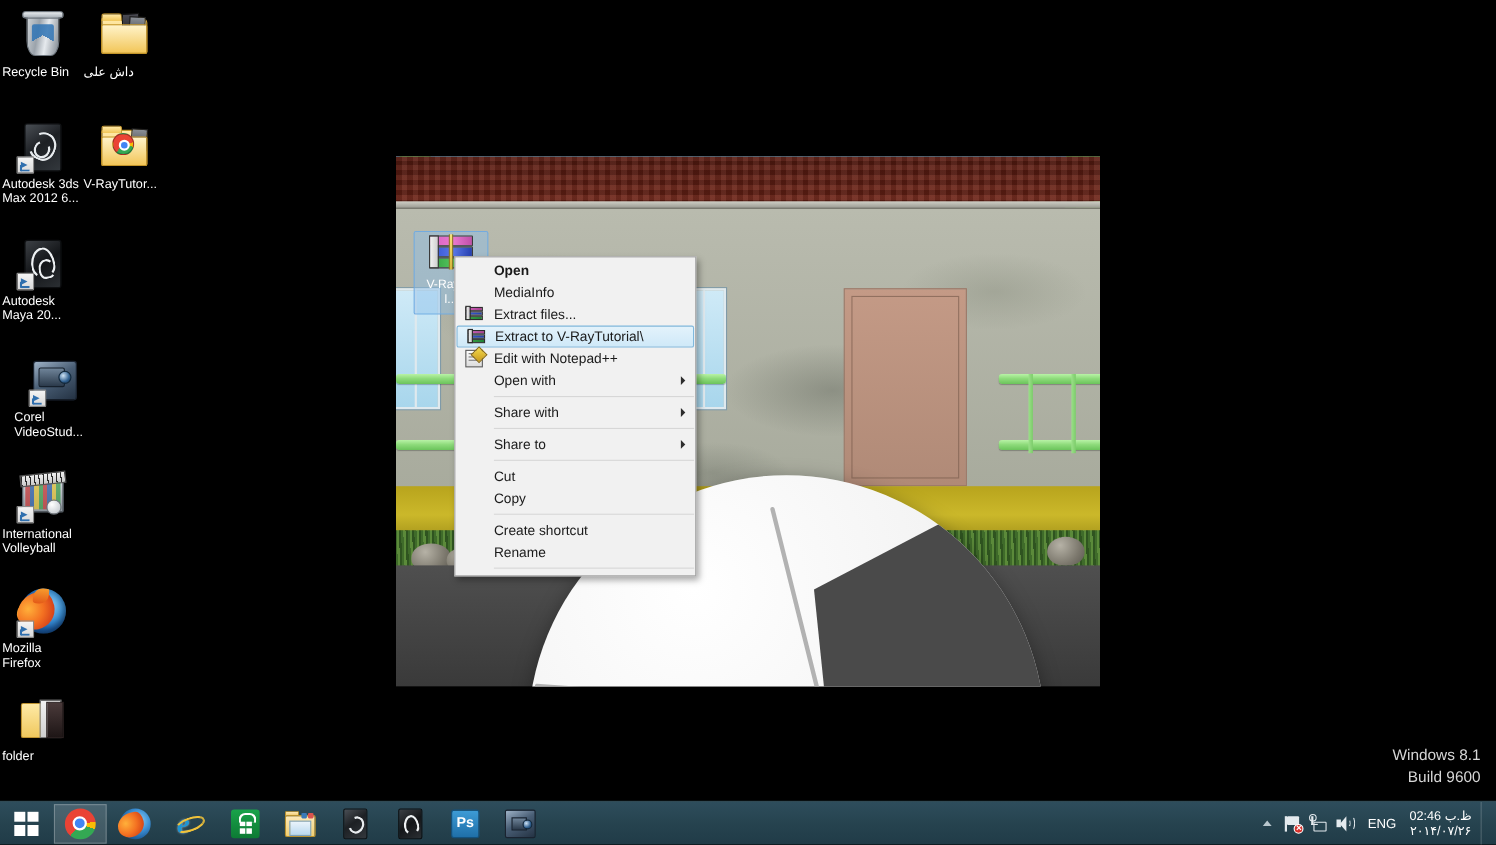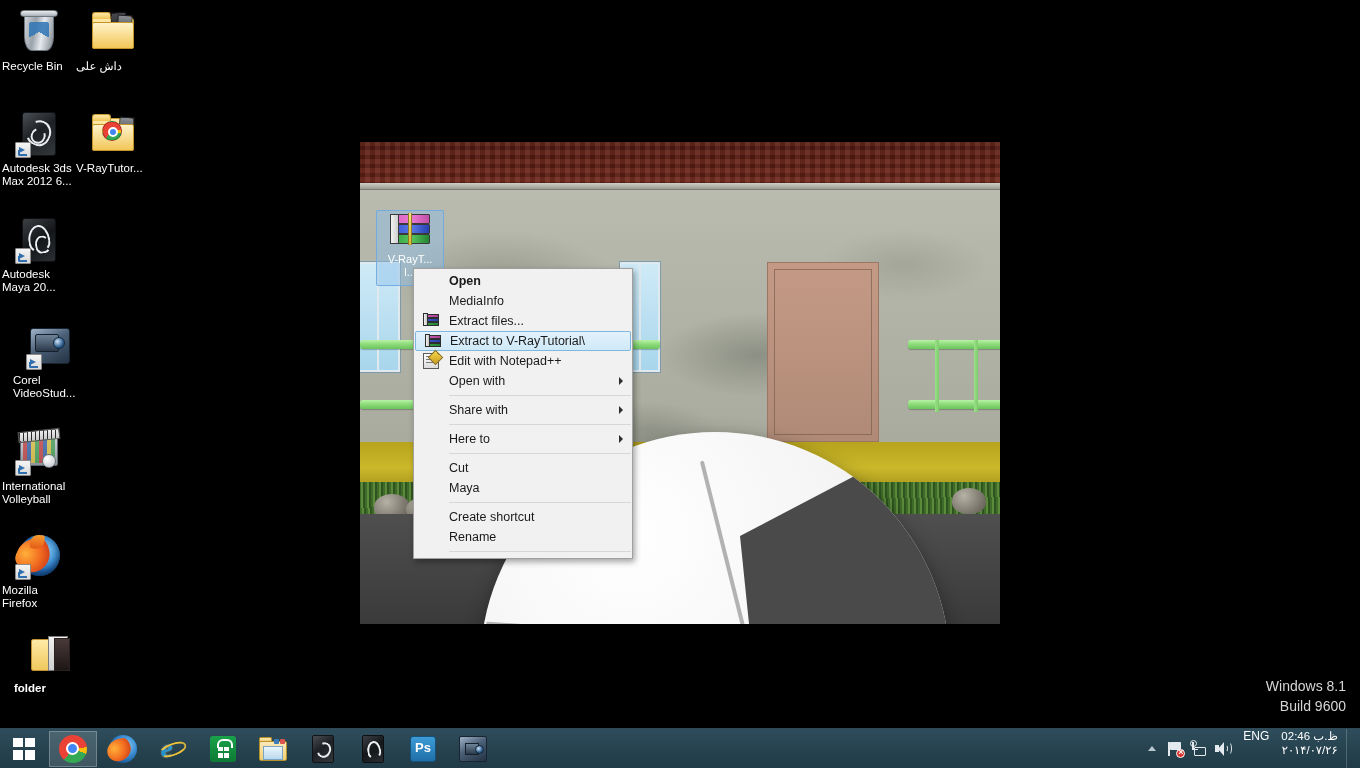--- a/index.html
+++ b/index.html
@@ -704,20 +704,21 @@
   .tb-corel .l{
     position:absolute;left:15px;top:8px;width:9px;height:9px;border-radius:50%;
     background: radial-gradient(circle at 35% 35%, #cfe3f5,#2f5f8f 60%,#16324d);
     border:1px solid #12293d;
   }
 
   
   #tray {
     margin-left:auto;
     display:flex;
+    align-items:center;
     height: 40px;
     padding-right: 6px;
     color:#ffffff;
   }
   .tray-chevron {
     width: 22px; height: 40px;
     display:flex;align-items:center;justify-content:center;
     cursor:pointer;
   }
   .tray-chevron::after{
@@ -875,21 +876,21 @@
   <div class="desk-icon" style="left:2px;  top:532px;">
     <div class="ico ico-ff">
       <div class="globe"></div>
         <div class="tail"></div>
         <div class="fox"></div>
       <div class="shortcut-arrow"></div>
     </div>
     <span class="lbl">Mozilla Firefox</span>
   </div>
 
-  <div class="desk-icon" style="left:14px;  top:630px;font-weight:bold;">
+  <div class="desk-icon" style="left:2px;  top:630px;">
     <div class="ico ico-openfolder">
       <div class="bk"></div>
         <div class="doc"></div>
         <div class="doc2"></div>
     </div>
     <span class="lbl">folder</span>
   </div>
 
   <div id="render" style="left:360px; top:142px; width:640px; height:482px;">
 
@@ -939,21 +940,21 @@
         <div class="rar-book rar-b2"></div>
         <div class="rar-book rar-b3"></div>
         <div class="rar-spine"></div>
         <div class="rar-band"></div>
       </div>
       <span style="position:relative;">V-RayT...</span>
       <span style="position:relative;display:block;">l...</span>
     </div>
   </div>
 
-  <div id="ctxmenu" style="left:413px; top:233px; width:220px;margin-top:35px;">
+  <div id="ctxmenu" style="left:413px; top:233px; width:220px;">
       <div class="mi bold">
         <span>Open</span>
       </div>
       <div class="mi">
         <span>MediaInfo</span>
       </div>
       <div class="mi">
         <div class="mico">
           <div class="mrar">
             <i></i>
@@ -985,29 +986,29 @@
         <span>Open with</span>
         <span class="arrow"></span>
       </div>
       <div class="mi-sep"></div>
       <div class="mi">
         <span>Share with</span>
         <span class="arrow"></span>
       </div>
       <div class="mi-sep"></div>
       <div class="mi">
-        <span>Here to</span>
+        <span>Share to</span>
         <span class="arrow"></span>
       </div>
       <div class="mi-sep"></div>
       <div class="mi">
         <span>Cut</span>
       </div>
       <div class="mi">
-        <span>Maya</span>
+        <span>Copy</span>
       </div>
       <div class="mi-sep"></div>
       <div class="mi">
         <span>Create shortcut</span>
       </div>
       <div class="mi">
         <span>Rename</span>
       </div>
       <div class="mi-sep"></div>
     </div>

